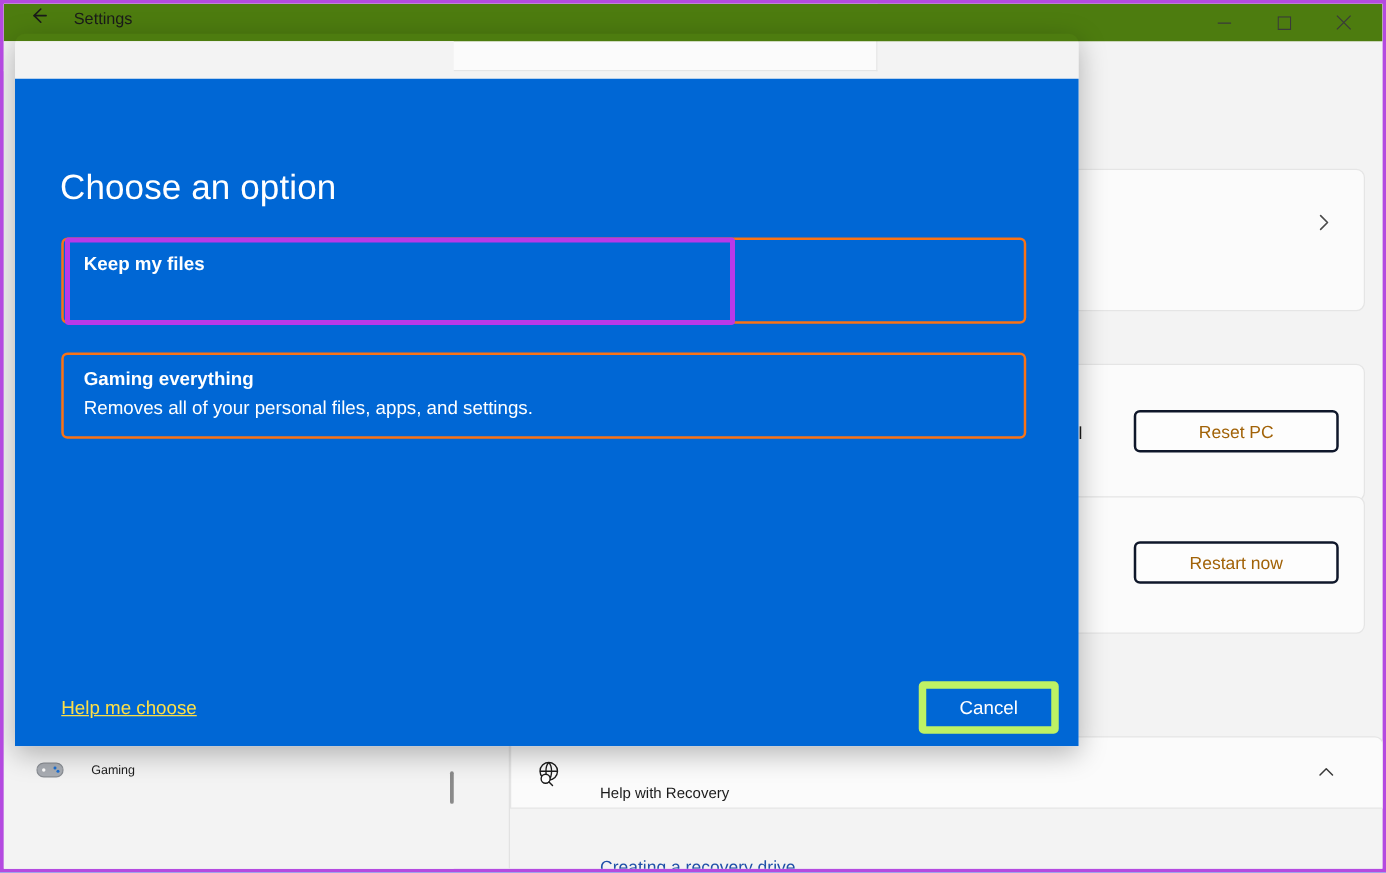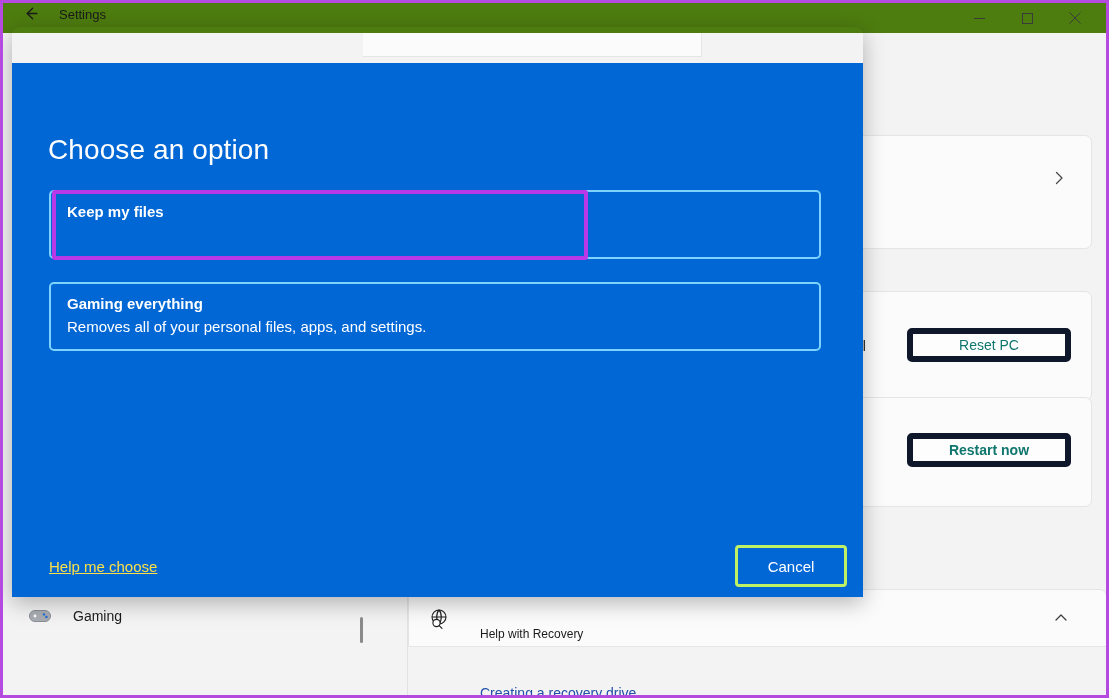--- a/index.html
+++ b/index.html
@@ -84,21 +84,21 @@
     display: flex;
     align-items: center;
     border-radius: 5px;
   }
   .nav-icon {
     width: 34px; height: 24px;
     display: flex; align-items: center; justify-content: center;
     margin-left: 6px;
   }
   .nav-label {
-    font-size: 14px;
+    font-size: 10px;
     color: #1b1b1b;
     margin-left: 16px;
   }
   #nav-gaming        { top: 564px; }
   #nav-accessibility { top: 613px; }
 
   #sidebar-scrollbar {
     position: absolute;
     left: 357px; top: 584px;
     width: 3px; height: 26px;
@@ -142,31 +142,31 @@
   #reset-trailing-text {
     position: absolute;
     left: 845px; top: 335px;
     font-size: 14px;
     color: #1b1b1b;
   }
 
   .pill-button {
     position: absolute;
     background: #fdfdfd;
-    border: 6px solid #0f172a;
+    border: 2px solid #0f172a;
     border-radius: 5px;
     font-size: 14px;
-    color: #0f766e;
+    color: #a16207;
     display: flex;
     align-items: center;
     justify-content: center;
     font-family: "Liberation Sans", sans-serif;
   }
   #btn-reset-pc    { left: 904px; top: 325px; width: 164px; height: 34px; }
-  #btn-restart-now { left: 904px; top: 430px; width: 164px; height: 34px; font-weight: bold; }
+  #btn-restart-now { left: 904px; top: 430px; width: 164px; height: 34px; }
 
   #help-recovery-icon {
     position: absolute;
     left: 425px; top: 605px;
     width: 24px; height: 24px;
     color: #1b1b1b;
   }
   #help-recovery-label {
     position: absolute;
     left: 477px; top: 624px;
@@ -227,21 +227,21 @@
     color: #ffffff;
     letter-spacing: 0.1px;
     margin-top: 20px;
   }
 
   .option-box {
     position: absolute;
     left: 37px;
     width: 772px;
     background: transparent;
-    border: 2px solid #7dd3fc;
+    border: 2px solid #f97316;
     border-radius: 5px;
   }
   #option-keep   { top: 127px; height: 69px; }
   #option-remove { top: 219px; height: 69px; }
 
   .option-title {
     position: absolute;
     left: 16px; top: 11px;
     font-size: 15px;
     font-weight: bold;
@@ -271,21 +271,21 @@
     font-size: 15px;
     color: #fde047;
     text-decoration: underline;
   }
 
   #btn-cancel {
     position: absolute;
     left: 723px; top: 482px;
     width: 112px; height: 42px;
     background: transparent;
-    border: 3px solid #bef264;
+    border: 6px solid #bef264;
     border-radius: 4px;
     color: #ffffff;
     font-size: 15px;
     font-family: "Liberation Sans", sans-serif;
     display: flex; align-items: center; justify-content: center;
   }
 </style>
 </head>
 <body>
 

